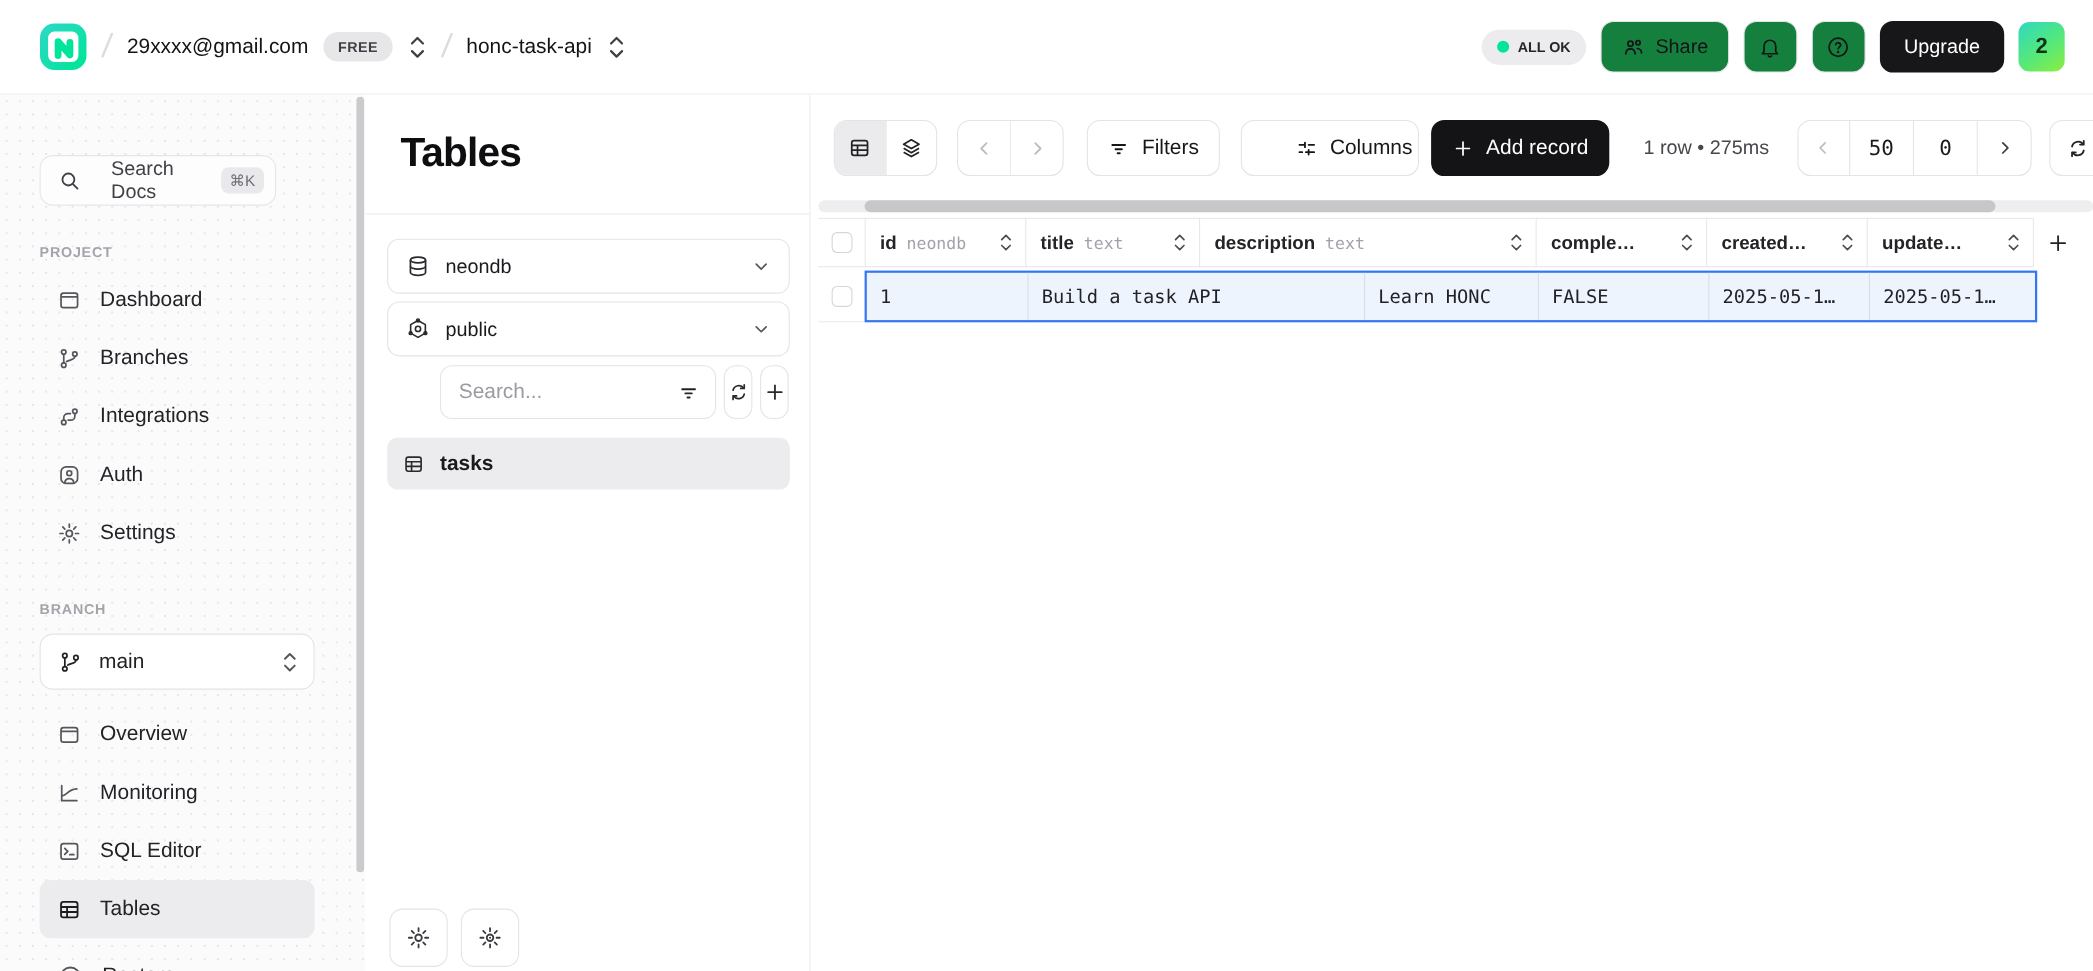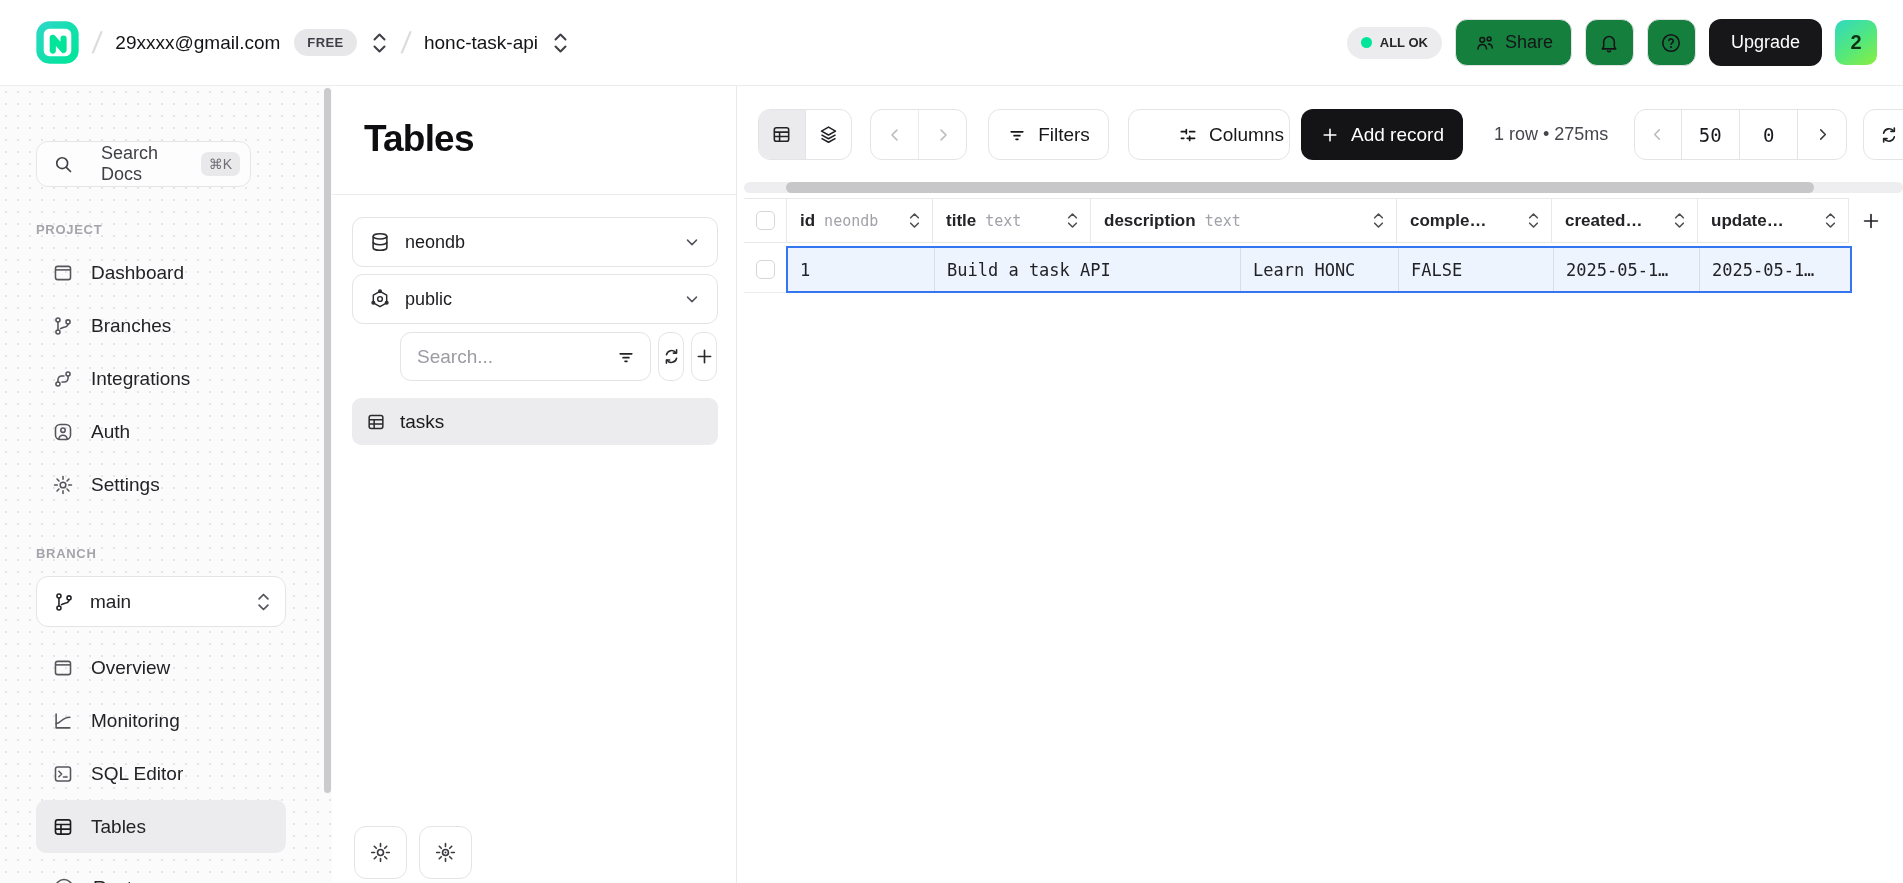--- a/index.html
+++ b/index.html
@@ -84,21 +84,21 @@
                 display:flex; align-items:center; padding:0 14px 0 16px; background:#fff;margin-left:48px; }
   .tbl-search input { border:none; outline:none; flex:1; font-size:19px; color:#1b1b1f;
                       font-family:"Liberation Sans", sans-serif; background:transparent; min-width:0; }
   .tbl-search input::placeholder { color:#9b9ba3; }
   .sq-btn { height:49px; border:1px solid #e4e4e7; border-radius:11px; background:#fff;
             display:flex; align-items:center; justify-content:center; color:#2a2a2e; cursor:pointer; }
   .w53 { width:53px; } .w52 { width:52px; }
   .table-item { margin-top:17px; width:366px; height:47px; background:#ececee;
                 border-radius:9px; display:flex; align-items:center; gap:14px;
                 padding:0 14px; cursor:pointer; }
-  .table-item-label { font-size:19px; font-weight:400; color:#1a1a1e; }
+  .table-item-label { font-size:19px; font-weight:700; color:#1a1a1e; }
   .panel-bottom { position:absolute; bottom:4px; left:22px; display:flex; gap:12px; }
   .panel-bottom .sq-btn { width:53px; height:53px; border-radius:12px; }
 
   
   .main { position:absolute; top:86px; left:737px; width:1166px; height:797px;
           background:#fff; overflow:hidden; }
   .toolbar-ctl { position:absolute; top:23px; height:51px; border:1px solid #e4e4e7;
                  border-radius:12px; background:#fff; display:flex; align-items:stretch;
                  overflow:hidden; }
   .seg { left:21px; width:94px; }

